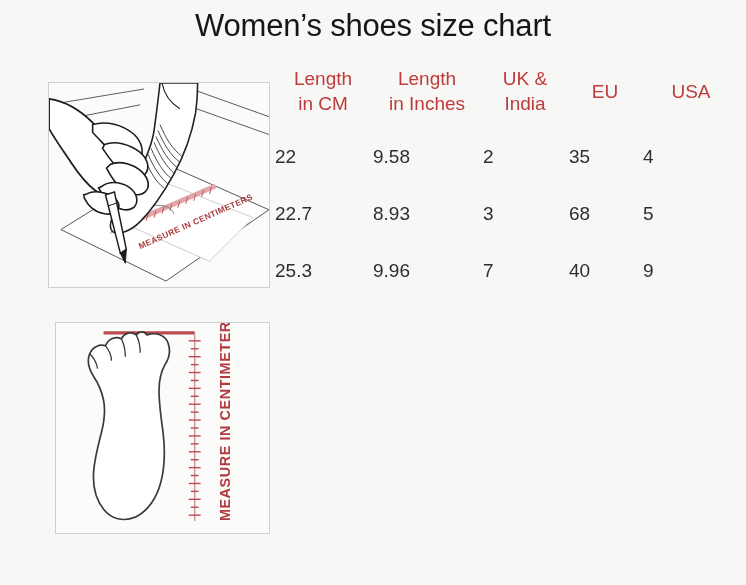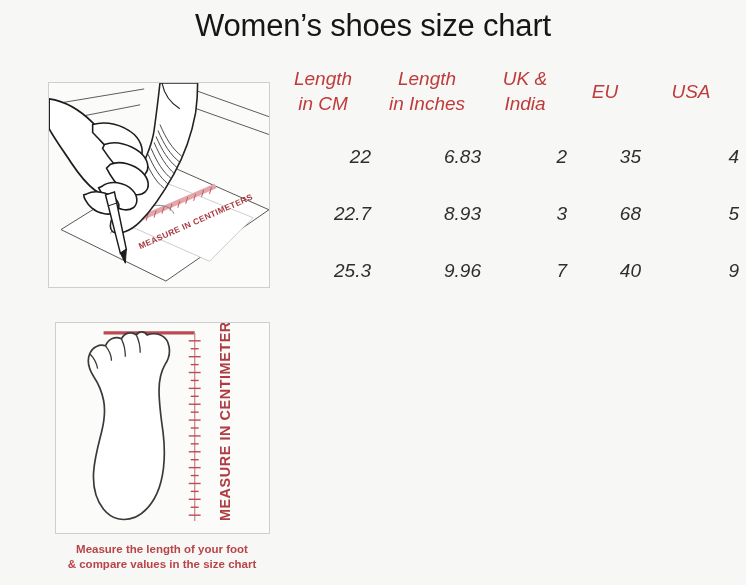--- a/index.html
+++ b/index.html
@@ -90,38 +90,37 @@
     left: 274px;
     top: 66px;
     width: 466px;
     height: 510px;
   }
 
   .table-grid {
     width: 100%;
     border-collapse: collapse;
     table-layout: fixed;
-    font-style: italic;
   }
 
   .table-grid th {
     font-size: 19px;
     font-weight: 400;
     color: #bf3b3b;
     line-height: 25px;
     padding: 0 0 12px 0;
     vertical-align: middle;
     text-align: center;
   }
 
   .table-grid td {
     font-size: 19px;
     font-weight: 400;
     color: #2e2e2e;
-    text-align: right;
+    text-align: left;
     height: 55px;
     vertical-align: middle;
   }
 
   col.c-cm     { width: 98px; }
   col.c-in     { width: 110px; }
   col.c-uk     { width: 86px; }
   col.c-eu     { width: 74px; }
   col.c-usa    { width: 98px; }
 
@@ -282,24 +281,20 @@
                    C84,8 89,8 92,12 Z" fill="#ffffff" stroke="#3a3a3a" stroke-width="1.7"></path>
 
           <path d="M50,23 C54,28 56,33 56,38" fill="none" stroke="#3a3a3a" stroke-width="1.3"></path>
           <path d="M66,16 C69,22 70,28 70,34" fill="none" stroke="#3a3a3a" stroke-width="1.3"></path>
           <path d="M81,12 C84,18 85,24 85,30" fill="none" stroke="#3a3a3a" stroke-width="1.3"></path>
           <path d="M34,31 C38,35 41,40 42,46" fill="none" stroke="#3a3a3a" stroke-width="1.3"></path>
         </g>
       </svg>
     </div>
 
-    <div class="caption">
-      <span>Measure the length of your foot</span><br>
-      <span>&amp; compare values in the size chart</span>
-    </div>
   </div>
 
   <div class="table">
     <table class="table-grid">
       <colgroup>
         <col class="c-cm">
           <col class="c-in">
           <col class="c-uk">
           <col class="c-eu">
           <col class="c-usa">
@@ -322,21 +317,21 @@
             <span class="hdr-two-line">EU</span>
           </th>
           <th>
             <span class="hdr-two-line">USA</span>
           </th>
         </tr>
       </thead>
       <tbody id="table-body">
           <tr>
             <td>22</td>
-            <td>6.83</td>
+            <td>9.58</td>
             <td>2</td>
             <td>35</td>
             <td>4</td>
           </tr>
           <tr>
             <td>22.7</td>
             <td>8.93</td>
             <td>3</td>
             <td>68</td>
             <td>5</td>

